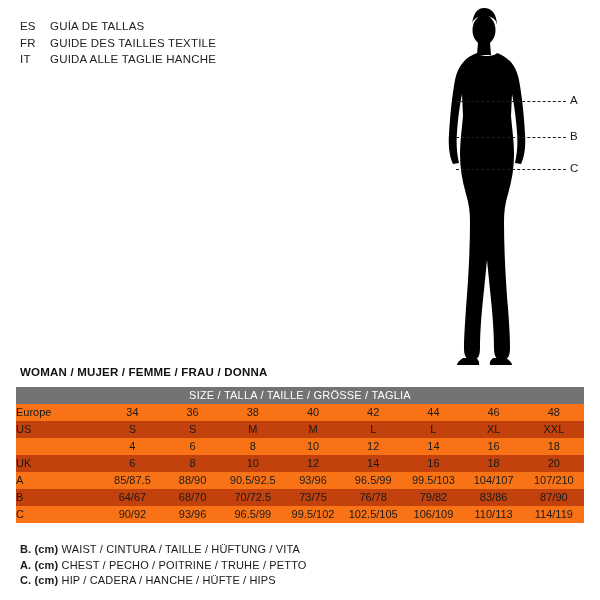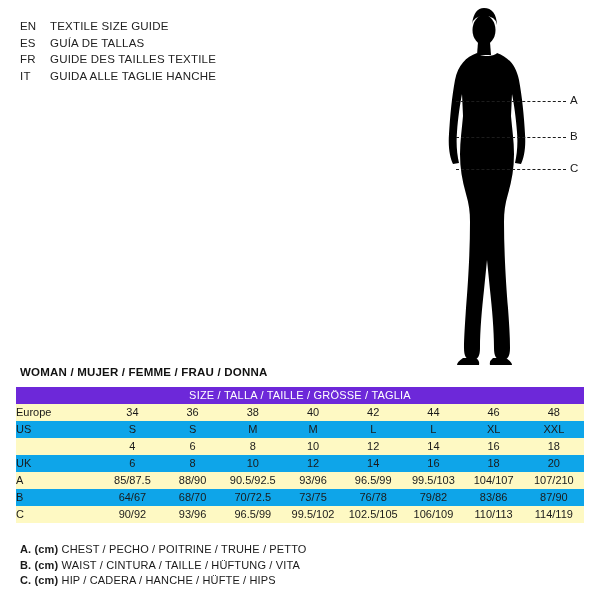--- a/index.html
+++ b/index.html
@@ -95,34 +95,34 @@
     color: #1a1a1a;
   }
   table.size-table td, table.size-table th {
     padding: 0;
     height: 17px;
     line-height: 17px;
     font-weight: normal;
     text-align: center;
   }
   .row-head td {
-    background: #6d28d9;
+    background: #737373;
     color: #ffffff;
     font-weight: bold;
     font-size: 11px;
     text-align: left;
     padding-left: 6px;
     letter-spacing: 0.2px;
     margin-left: 16px;
   }
   .row-alt td {
-    background: #fef9c3;
+    background: #f97316;
   }
   .row-plain td {
-    background: #0ea5e9;
+    background: #c2410c;
   }
   .col-label {
     text-align: left !important;
     padding-left: 6px;
     width: 86px;
   }
   .data-col {
     width: 60px;
   }
 
@@ -142,24 +142,20 @@
   .footnote b {
     font-weight: bold;
   }
 </style>
 </head>
 <body>
 
 <div class="page">
 
   <div class="lang-block">
-    <div class="lang-row">
-      <span class="lang-code">EN</span>
-      <span class="lang-text">TEXTILE SIZE GUIDE</span>
-    </div>
     <div class="lang-row">
       <span class="lang-code">ES</span>
       <span class="lang-text">GUÍA DE TALLAS</span>
     </div>
     <div class="lang-row">
       <span class="lang-code">FR</span>
       <span class="lang-text">GUIDE DES TAILLES TEXTILE</span>
     </div>
     <div class="lang-row">
       <span class="lang-code">IT</span>
@@ -311,26 +307,26 @@
           <td class="data-col">106/109</td>
           <td class="data-col">110/113</td>
           <td class="data-col">114/119</td>
         </tr>
       </tbody>
     </table>
   </div>
 
   <div class="footnotes">
     <div class="footnote">
+      <b>B. (cm)</b>
+      <span>WAIST / CINTURA / TAILLE / HÜFTUNG / VITA</span>
+    </div>
+    <div class="footnote">
       <b>A. (cm)</b>
       <span>CHEST / PECHO / POITRINE / TRUHE / PETTO</span>
-    </div>
-    <div class="footnote">
-      <b>B. (cm)</b>
-      <span>WAIST / CINTURA / TAILLE / HÜFTUNG / VITA</span>
     </div>
     <div class="footnote">
       <b>C. (cm)</b>
       <span>HIP / CADERA / HANCHE / HÜFTE / HIPS</span>
     </div>
   </div>
 
 </div>
 
 </body></html>

